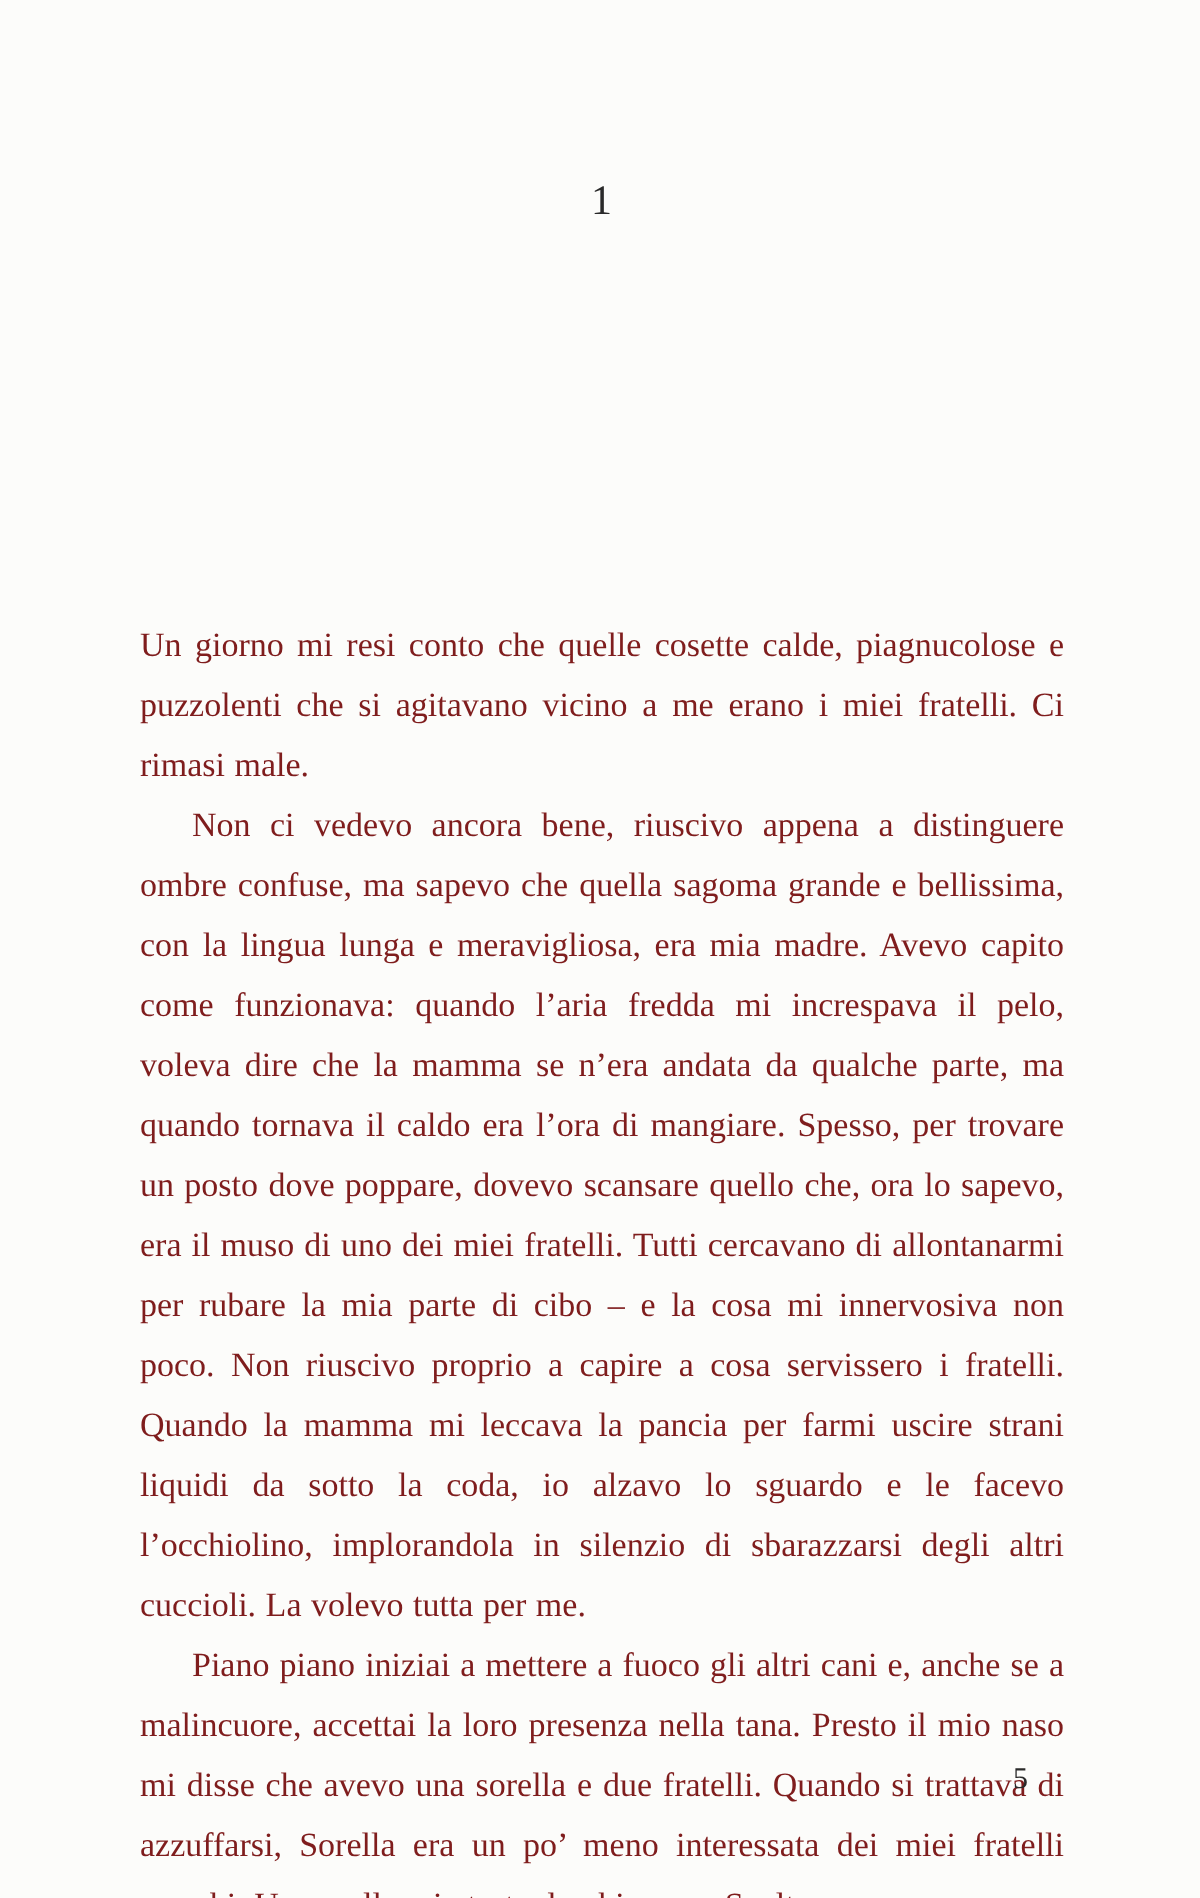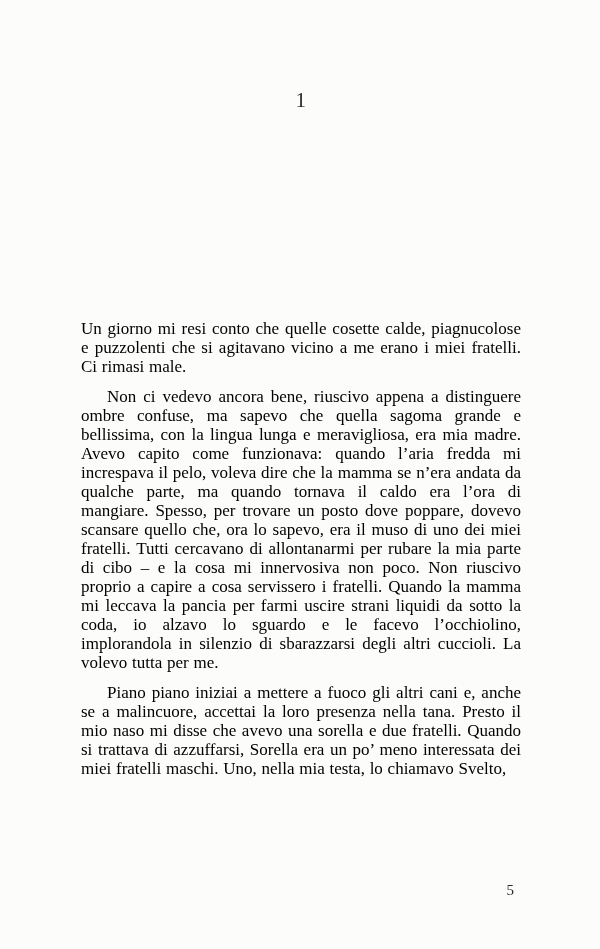--- a/index.html
+++ b/index.html
@@ -28,28 +28,28 @@
       letter-spacing: 0.5px;
       color: #2a2a2a;
     }
     .text-block {
       position: absolute;
       top: 308px;
       left: 70px;
       width: 462px;
     }
     .para {
-      margin: 11px;
+      margin: 0;
       text-align: justify;
       font-size: 17px;
-      line-height: 19px;
+      line-height: 30px;
       hyphens: auto;
       -webkit-hyphens: auto;
       word-spacing: 0.5px;
-      color: #000000;
+      color: #7f1d1d;
     }
     .para.indented {
       text-indent: 26px;
     }
     .page-number {
       position: absolute;
       top: 882px;
       right: 86px;
       font-size: 15px;
       color: #2a2a2a;

